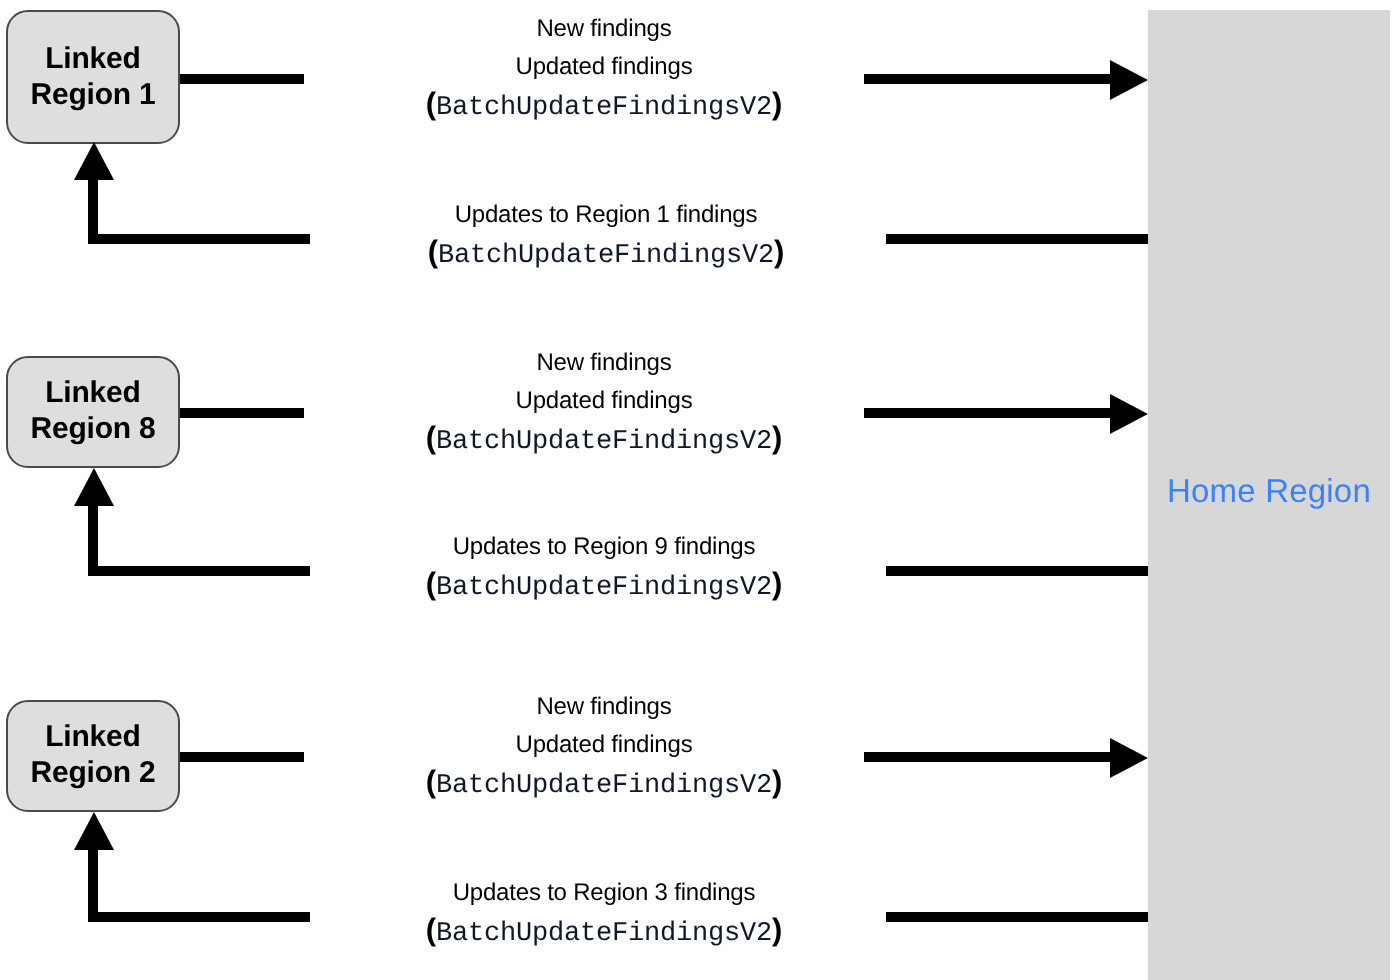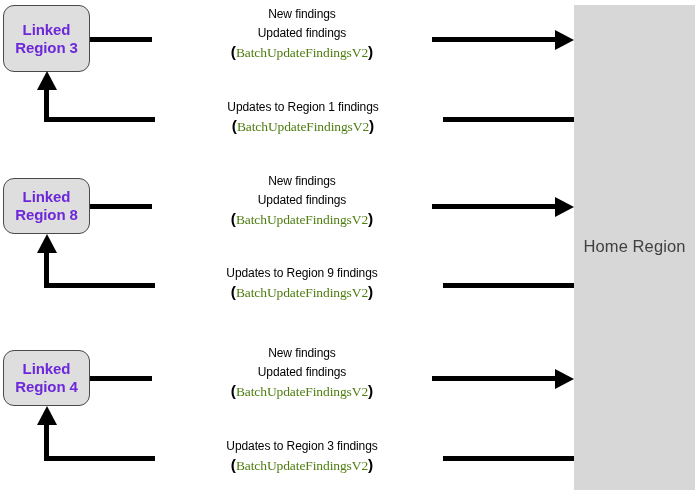--- a/index.html
+++ b/index.html
@@ -29,40 +29,40 @@
     background: #d7d7d7;
   }
   .home-region-label {
     position: absolute;
     left: 574px;
     top: 236px;
     width: 121px;
     text-align: center;
     font-size: 16.5px;
     font-weight: 400;
-    color: #404040;
+    color: #3b82f6;
     line-height: 20px;
     letter-spacing: 0.1px;
   }
   
   .linked-box {
     position: absolute;
     left: 3px;
     width: 87px;
     background: #dedede;
     border: 1px solid #4a4a4a;
     border-radius: 11px;
     box-sizing: border-box;
     display: flex;
     align-items: center;
     justify-content: center;
     text-align: center;
     font-size: 15px;
     font-weight: 700;
-    color: #6d28d9;
+    color: #000000;
     line-height: 18px;
     letter-spacing: -0.1px;
   }
   .linked-box-1 { top: 5px;   height: 67px; }
   .linked-box-2 { top: 178px; height: 56px; }
   .linked-box-3 { top: 350px; height: 56px; }
   
   .seg-h {
     position: absolute;
     height: 5px;
@@ -108,38 +108,38 @@
     font-weight: 400;
     line-height: 18px;
     white-space: nowrap;
   }
   .flow-api .paren {
     font-family: "Liberation Sans", sans-serif;
     font-size: 15.5px;
     font-weight: 700;
   }
   .flow-api .api-name {
-    font-family: Liberation Serif, serif;
+    font-family: Liberation Mono, monospace;
     font-size: 13.5px;
     letter-spacing: -0.1px;
-    color: #4d7c0f;
+    color: #0f172a;
   }
 </style>
 </head>
 <body>
 
 <div id="canvas">
 
   <div class="home-region"></div>
   <div class="home-region-label">Home Region</div>
 
   <div class="linked-box linked-box-1">
     <div>
       <span>Linked</span><br>
-      <span>Region 3</span>
+      <span>Region 1</span>
     </div>
   </div>
 
   <div class="seg-h" style="left:90px; top:37px; width:62px;"></div>
 
   <div class="flow-label" style="left:173px; top:5px; width:258px;">
     <div class="flow-title">New findings</div>
     <div class="flow-title">Updated findings</div>
     <div class="flow-api"><span class="paren">(</span><span class="api-name">BatchUpdateFindingsV2</span><span class="paren">)</span></div>
   </div>
@@ -179,21 +179,21 @@
     <div class="flow-title">Updates to Region 9 findings</div>
     <div class="flow-api"><span class="paren">(</span><span class="api-name">BatchUpdateFindingsV2</span><span class="paren">)</span></div>
   </div>
   <div class="seg-h" style="left:44px; top:283px; width:111px;"></div>
   <div class="seg-v" style="left:44px; top:251px; height:37px;"></div>
   <div class="arrowhead-up" style="left:36.5px; top:234px;"></div>
 
   <div class="linked-box linked-box-3">
     <div>
       <span>Linked</span><br>
-      <span>Region 4</span>
+      <span>Region 2</span>
     </div>
   </div>
 
   <div class="seg-h" style="left:90px; top:376px; width:62px;"></div>
 
   <div class="flow-label" style="left:173px; top:344px; width:258px;">
     <div class="flow-title">New findings</div>
     <div class="flow-title">Updated findings</div>
     <div class="flow-api"><span class="paren">(</span><span class="api-name">BatchUpdateFindingsV2</span><span class="paren">)</span></div>
   </div>

